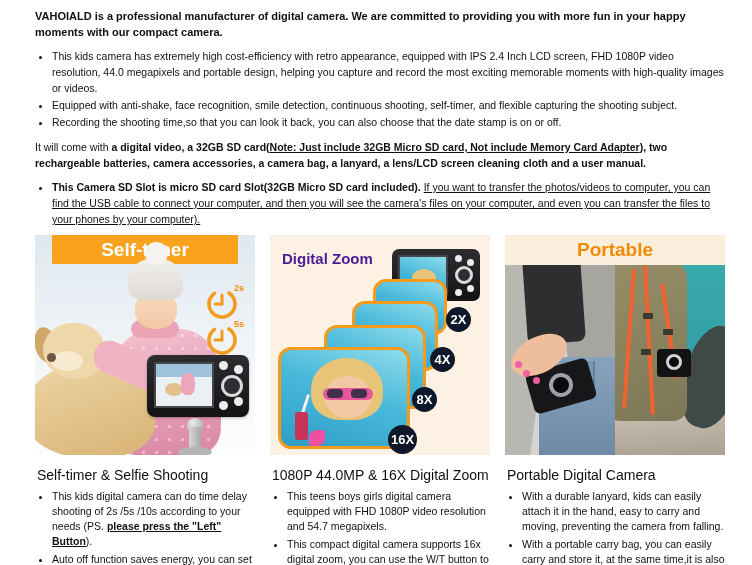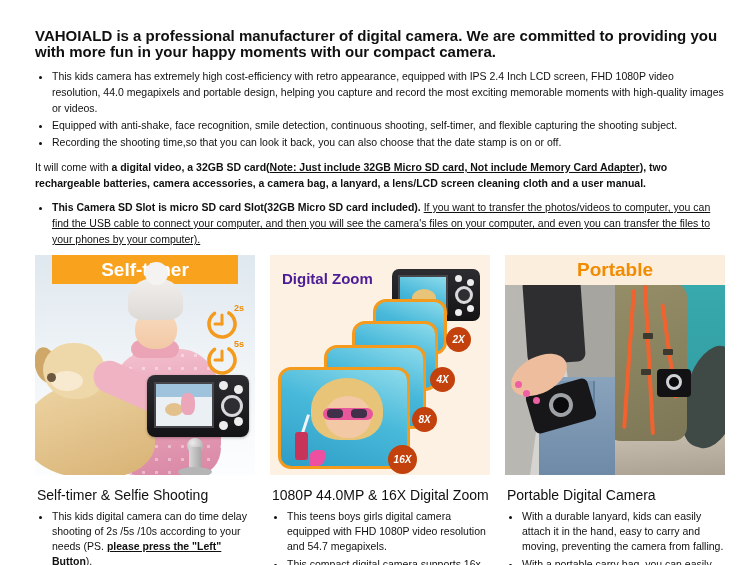--- a/index.html
+++ b/index.html
@@ -1,21 +1,21 @@
 <!DOCTYPE html>
 <html><head>
 <meta charset="utf-8">
 <style>
   * { margin:0; padding:0; box-sizing:border-box; }
   html,body { width:752px; height:565px; overflow:hidden; background:#ffffff; }
   body { font-family:"Liberation Sans", sans-serif; color:#0F1111; }
   .page { width:752px; height:565px; padding:8px 27px 0 35px; }
 
   
-  .lead { font-size:15px; line-height:16px; font-weight:bold; margin-top:20px; }
+  .lead { font-size:11px; line-height:16px; font-weight:bold; margin-top:0; }
   .intro-bullets, .sd-bullets { margin:8px 0 0 5px; padding-left:12px; }
   .intro-bullets li, .sd-bullets li { font-size:10.5px; line-height:16px; margin-bottom:1px; }
   .package { font-size:10.5px; line-height:16px; margin-top:9px; }
   .b { font-weight:bold; }
   .u { text-decoration:underline; }
 
   
   .cards { display:flex; gap:15px; margin-top:8px; }
   .card { width:220px; flex:0 0 220px; }
   .scene { position:relative; width:220px; height:220px; overflow:hidden; }
@@ -84,22 +84,22 @@
   .zh1 { left:18px; top:28px; width:38px; height:30px; } .zf1 { left:26px; top:40px; width:22px; height:18px; }
   .zh2 { left:20px; top:30px; width:46px; height:40px; } .zf2 { left:29px; top:46px; width:28px; height:24px; }
   .zh3 { left:22px; top:24px; width:58px; height:52px; } .zf3 { left:33px; top:44px; width:36px; height:32px; }
   .zh4 { left:30px; top:8px;  width:72px; height:62px; } .zf4 { left:44px; top:26px; width:46px; height:42px; }
   .zglasses { left:42px; top:38px; width:50px; height:12px; border-radius:6px; background:#e8569b; }
   .zlens { position:absolute; width:16px; height:9px; border-radius:4px; background:#40304a; top:39px; }
   .zl1 { left:46px; } .zl2 { left:70px; }
   .zdrink { left:14px; top:62px; width:13px; height:28px; border-radius:3px; background:#c8335a; }
   .zstraw { left:22px; top:44px; width:3px; height:26px; background:#f3f3f3; transform:rotate(18deg); }
   .zflower { left:28px; top:80px; width:16px; height:16px; border-radius:50% 20% 50% 20%; background:#ef4fa0; }
-  .zbadge { border-radius:50%; background:#c2410c; color:#fff; font-weight:bold; font-size:10px;
-            display:flex; align-items:center; justify-content:center;font-style:italic; }
+  .zbadge { border-radius:50%; background:#0f172a; color:#fff; font-weight:bold; font-size:13px;
+            display:flex; align-items:center; justify-content:center; }
   .zb1 { left:176px; top:72px;  width:25px; height:25px; }
   .zb2 { left:160px; top:112px; width:25px; height:25px; }
   .zb3 { left:142px; top:152px; width:25px; height:25px; }
   .zb4 { left:118px; top:190px; width:29px; height:29px; }
 
   
   .scene3 { background:#fff; }
   .strip3 { top:0; left:0; width:220px; height:30px; background:#FBEEDD; color:#F28B00;
             font-size:19px; font-weight:bold; text-align:center; line-height:30px; }
   .p3l { left:0; top:30px; width:110px; height:190px; background:#d6d4d0; overflow:hidden; }

